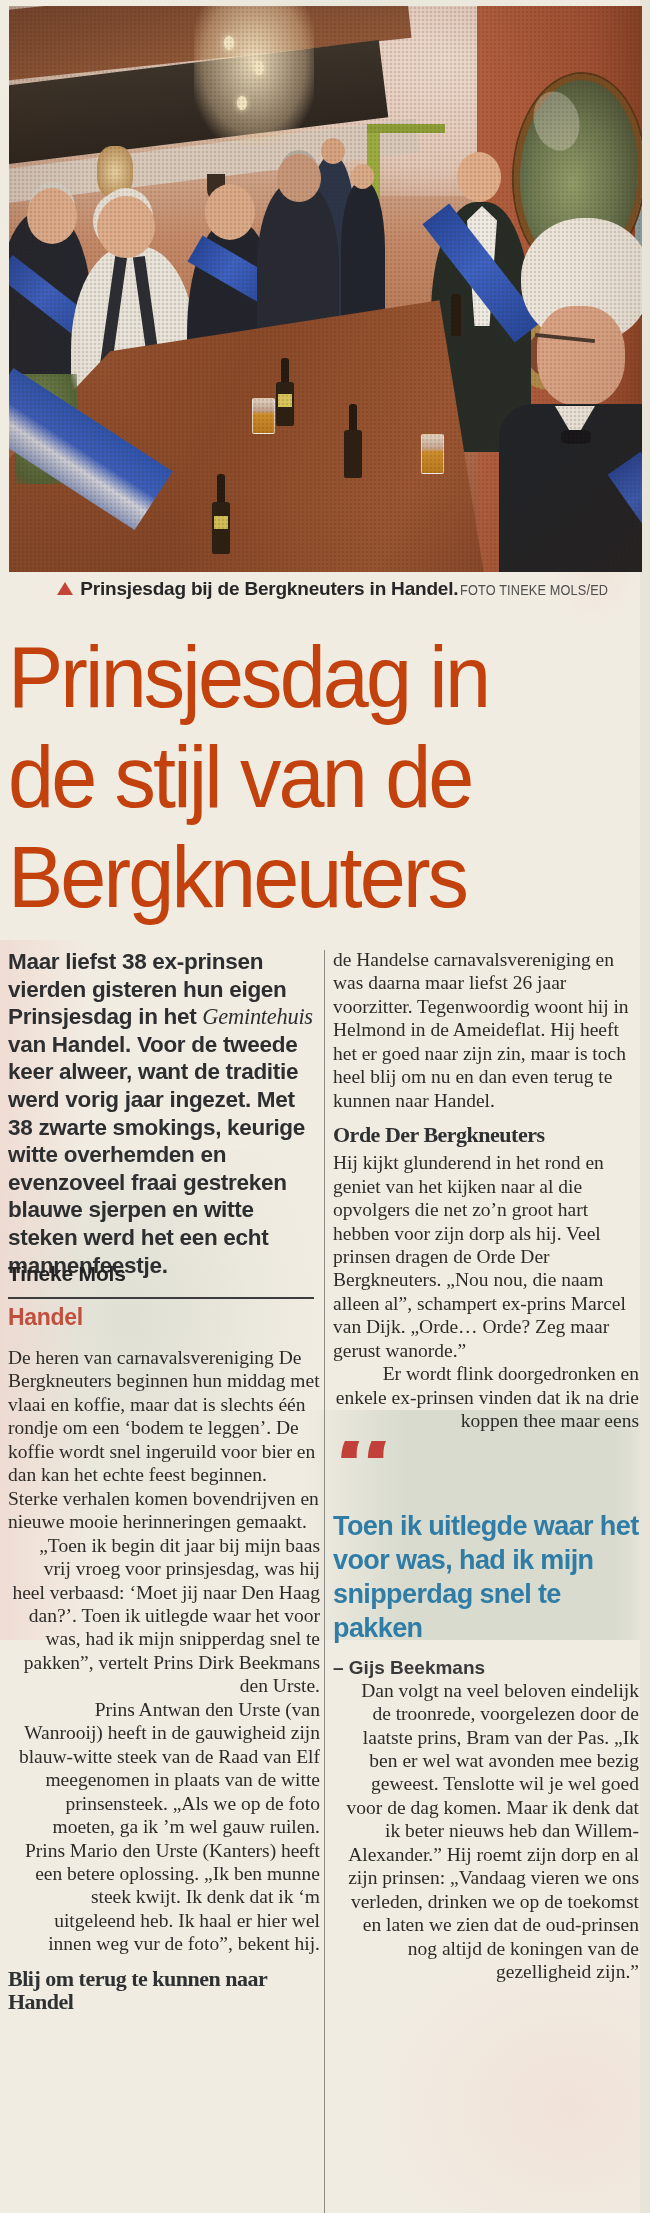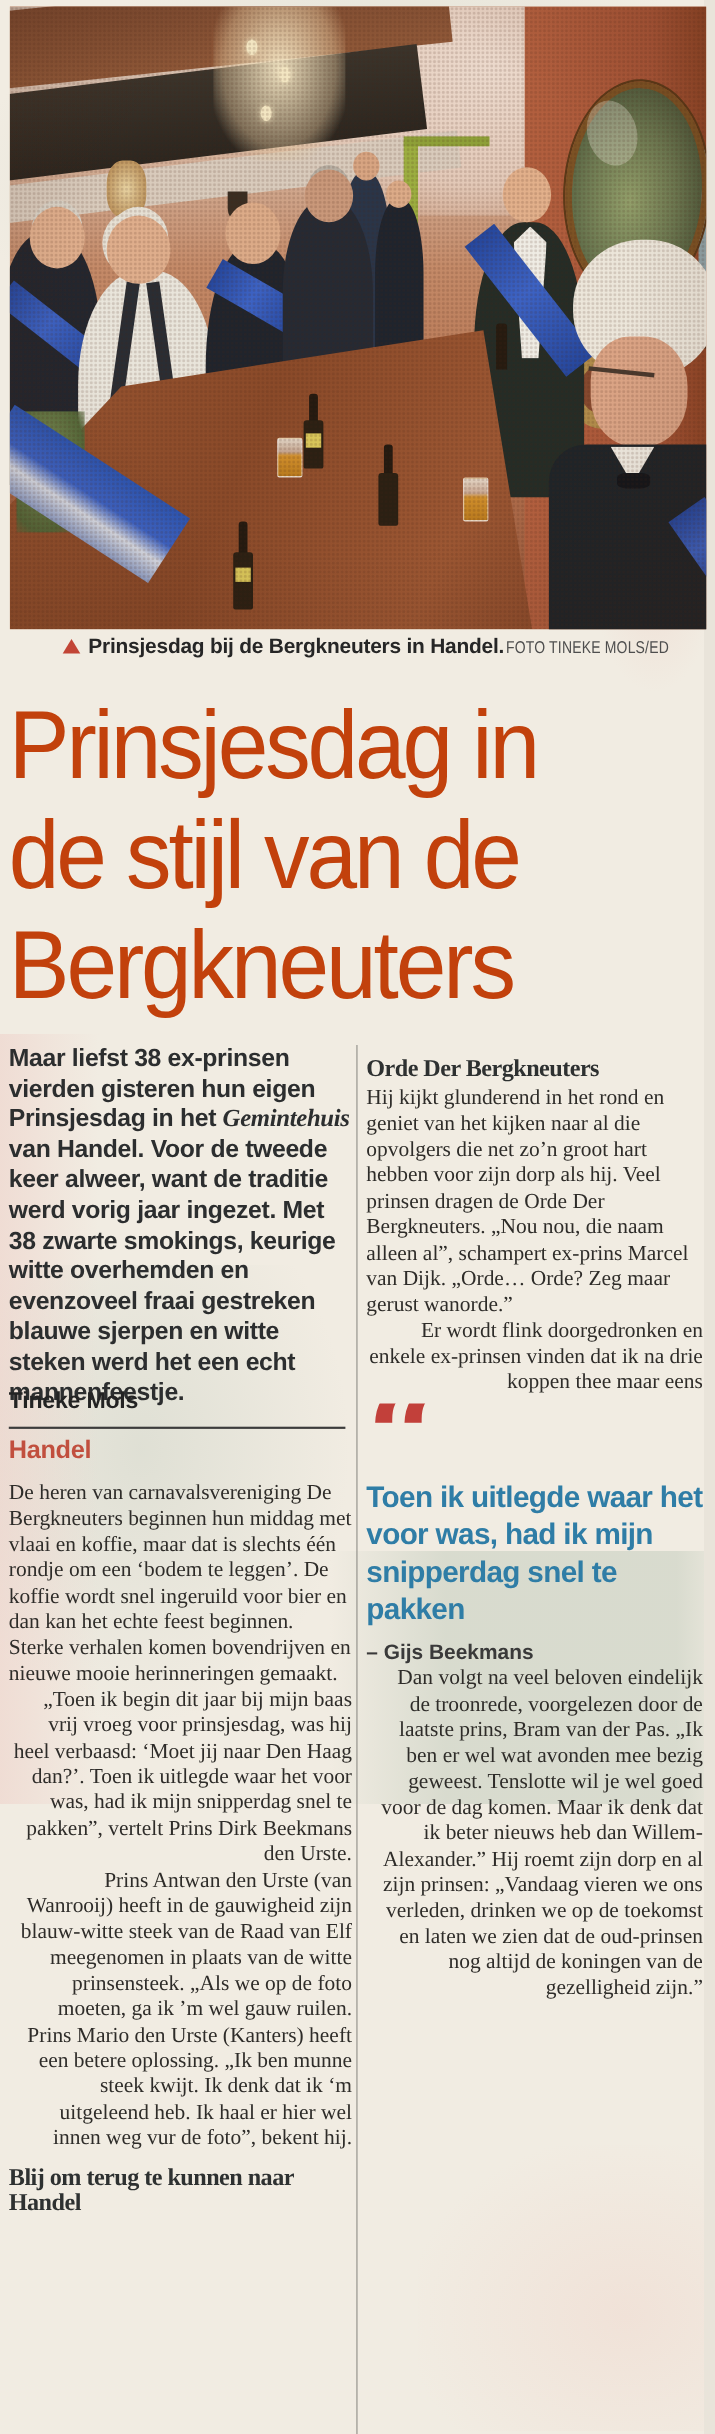--- a/index.html
+++ b/index.html
@@ -61,21 +61,21 @@
   
   .headline{position:absolute;left:8px;top:627px;width:640px;color:#c2410c;}
   .headline div{font-size:88px;line-height:100px;font-weight:400;letter-spacing:-3px;transform:scaleX(.94);transform-origin:0 50%;white-space:nowrap;}
 
   
   .col-divider{position:absolute;left:324px;top:950px;width:1px;height:1263px;background:#8e8c85;}
   .left-col{position:absolute;left:8px;top:948px;width:312px;}
   .right-col{position:absolute;left:333px;top:948px;width:306px;}
 
   .intro{font-weight:bold;font-size:22.5px;line-height:27.6px;color:#2c2e2f;letter-spacing:-0.3px;}
-  .intro .it{font-family:"Liberation Serif",serif;font-style:italic;font-weight:bold;}
+  .intro .it{font-family:"Liberation Serif",serif;font-style:italic;font-weight:normal;}
 
   .byline-block{position:absolute;left:8px;top:1262px;width:306px;}
   .byline-author{font-weight:bold;font-size:21px;color:#232323;letter-spacing:-0.2px;}
   .byline-rule{margin-top:11px;height:2px;background:#3c3c3c;width:306px;}
   .byline-loc{margin-top:5px;font-weight:bold;font-size:23px;color:#c14f3e;letter-spacing:-0.3px;}
 
   .body-left{position:absolute;left:8px;top:1346px;width:312px;}
   .serif p{margin:0;font-family:"Liberation Serif",serif;font-size:19.5px;line-height:23.45px;color:#2e2c29;text-align:left;}
   .serif p.ind{text-indent:20px;text-align:right;}
   .subhead{font-family:Liberation Serif, serif;font-weight:bold;font-size:22px;line-height:23px;color:#2e3131;letter-spacing:-0.5px;margin:11px 0 5px 0;}
@@ -197,20 +197,21 @@
 </div>
 
 <div class="body-left serif">
   <p>De heren van carnavalsvereniging De Bergkneuters beginnen hun middag met vlaai en koffie, maar dat is slechts één rondje om een ‘bodem te leggen’. De koffie wordt snel ingeruild voor bier en dan kan het echte feest beginnen. Sterke verhalen komen bovendrijven en nieuwe mooie herinneringen gemaakt.</p>
   <p class="ind">„Toen ik begin dit jaar bij mijn baas vrij vroeg voor prinsjesdag, was hij heel verbaasd: ‘Moet jij naar Den Haag dan?’. Toen ik uitlegde waar het voor was, had ik mijn snipperdag snel te pakken”, vertelt Prins Dirk Beekmans den Urste.</p>
   <p class="ind">Prins Antwan den Urste (van Wanrooij) heeft in de gauwigheid zijn blauw-witte steek van de Raad van Elf meegenomen in plaats van de witte prinsensteek. „Als we op de foto moeten, ga ik ’m wel gauw ruilen. Prins Mario den Urste (Kanters) heeft een betere oplossing. „Ik ben munne steek kwijt. Ik denk dat ik ‘m uitgeleend heb. Ik haal er hier wel innen weg vur de foto”, bekent hij.</p>
   <div class="subhead">Blij om terug te kunnen naar Handel</div>
 </div>
 
 <div class="right-col serif">
+  <p>de Handelse carnavalsvereniging en was daarna maar liefst 26 jaar voorzitter. Tegenwoordig woont hij in Helmond in de Ameideflat. Hij heeft het er goed naar zijn zin, maar is toch heel blij om nu en dan even terug te kunnen naar Handel.</p>
   <div class="subhead">Orde Der Bergkneuters</div>
   <p>Hij kijkt glunderend in het rond en geniet van het kijken naar al die opvolgers die net zo’n groot hart hebben voor zijn dorp als hij.  Veel prinsen dragen de Orde Der Bergkneuters. „Nou nou, die naam alleen al”, schampert ex-prins Marcel van Dijk. „Orde… Orde? Zeg maar gerust wanorde.”</p>
   <p class="ind">Er wordt flink doorgedronken en enkele ex-prinsen vinden dat ik na drie koppen thee maar eens</p>
 
   <div class="pullquote">
     <div class="pq-glyph">“</div>
     <div class="pq-text">Toen ik uitlegde waar het voor was, had ik mijn snipperdag snel te pakken</div>
     <div class="pq-attr">– Gijs Beekmans</div>
   </div>
 

